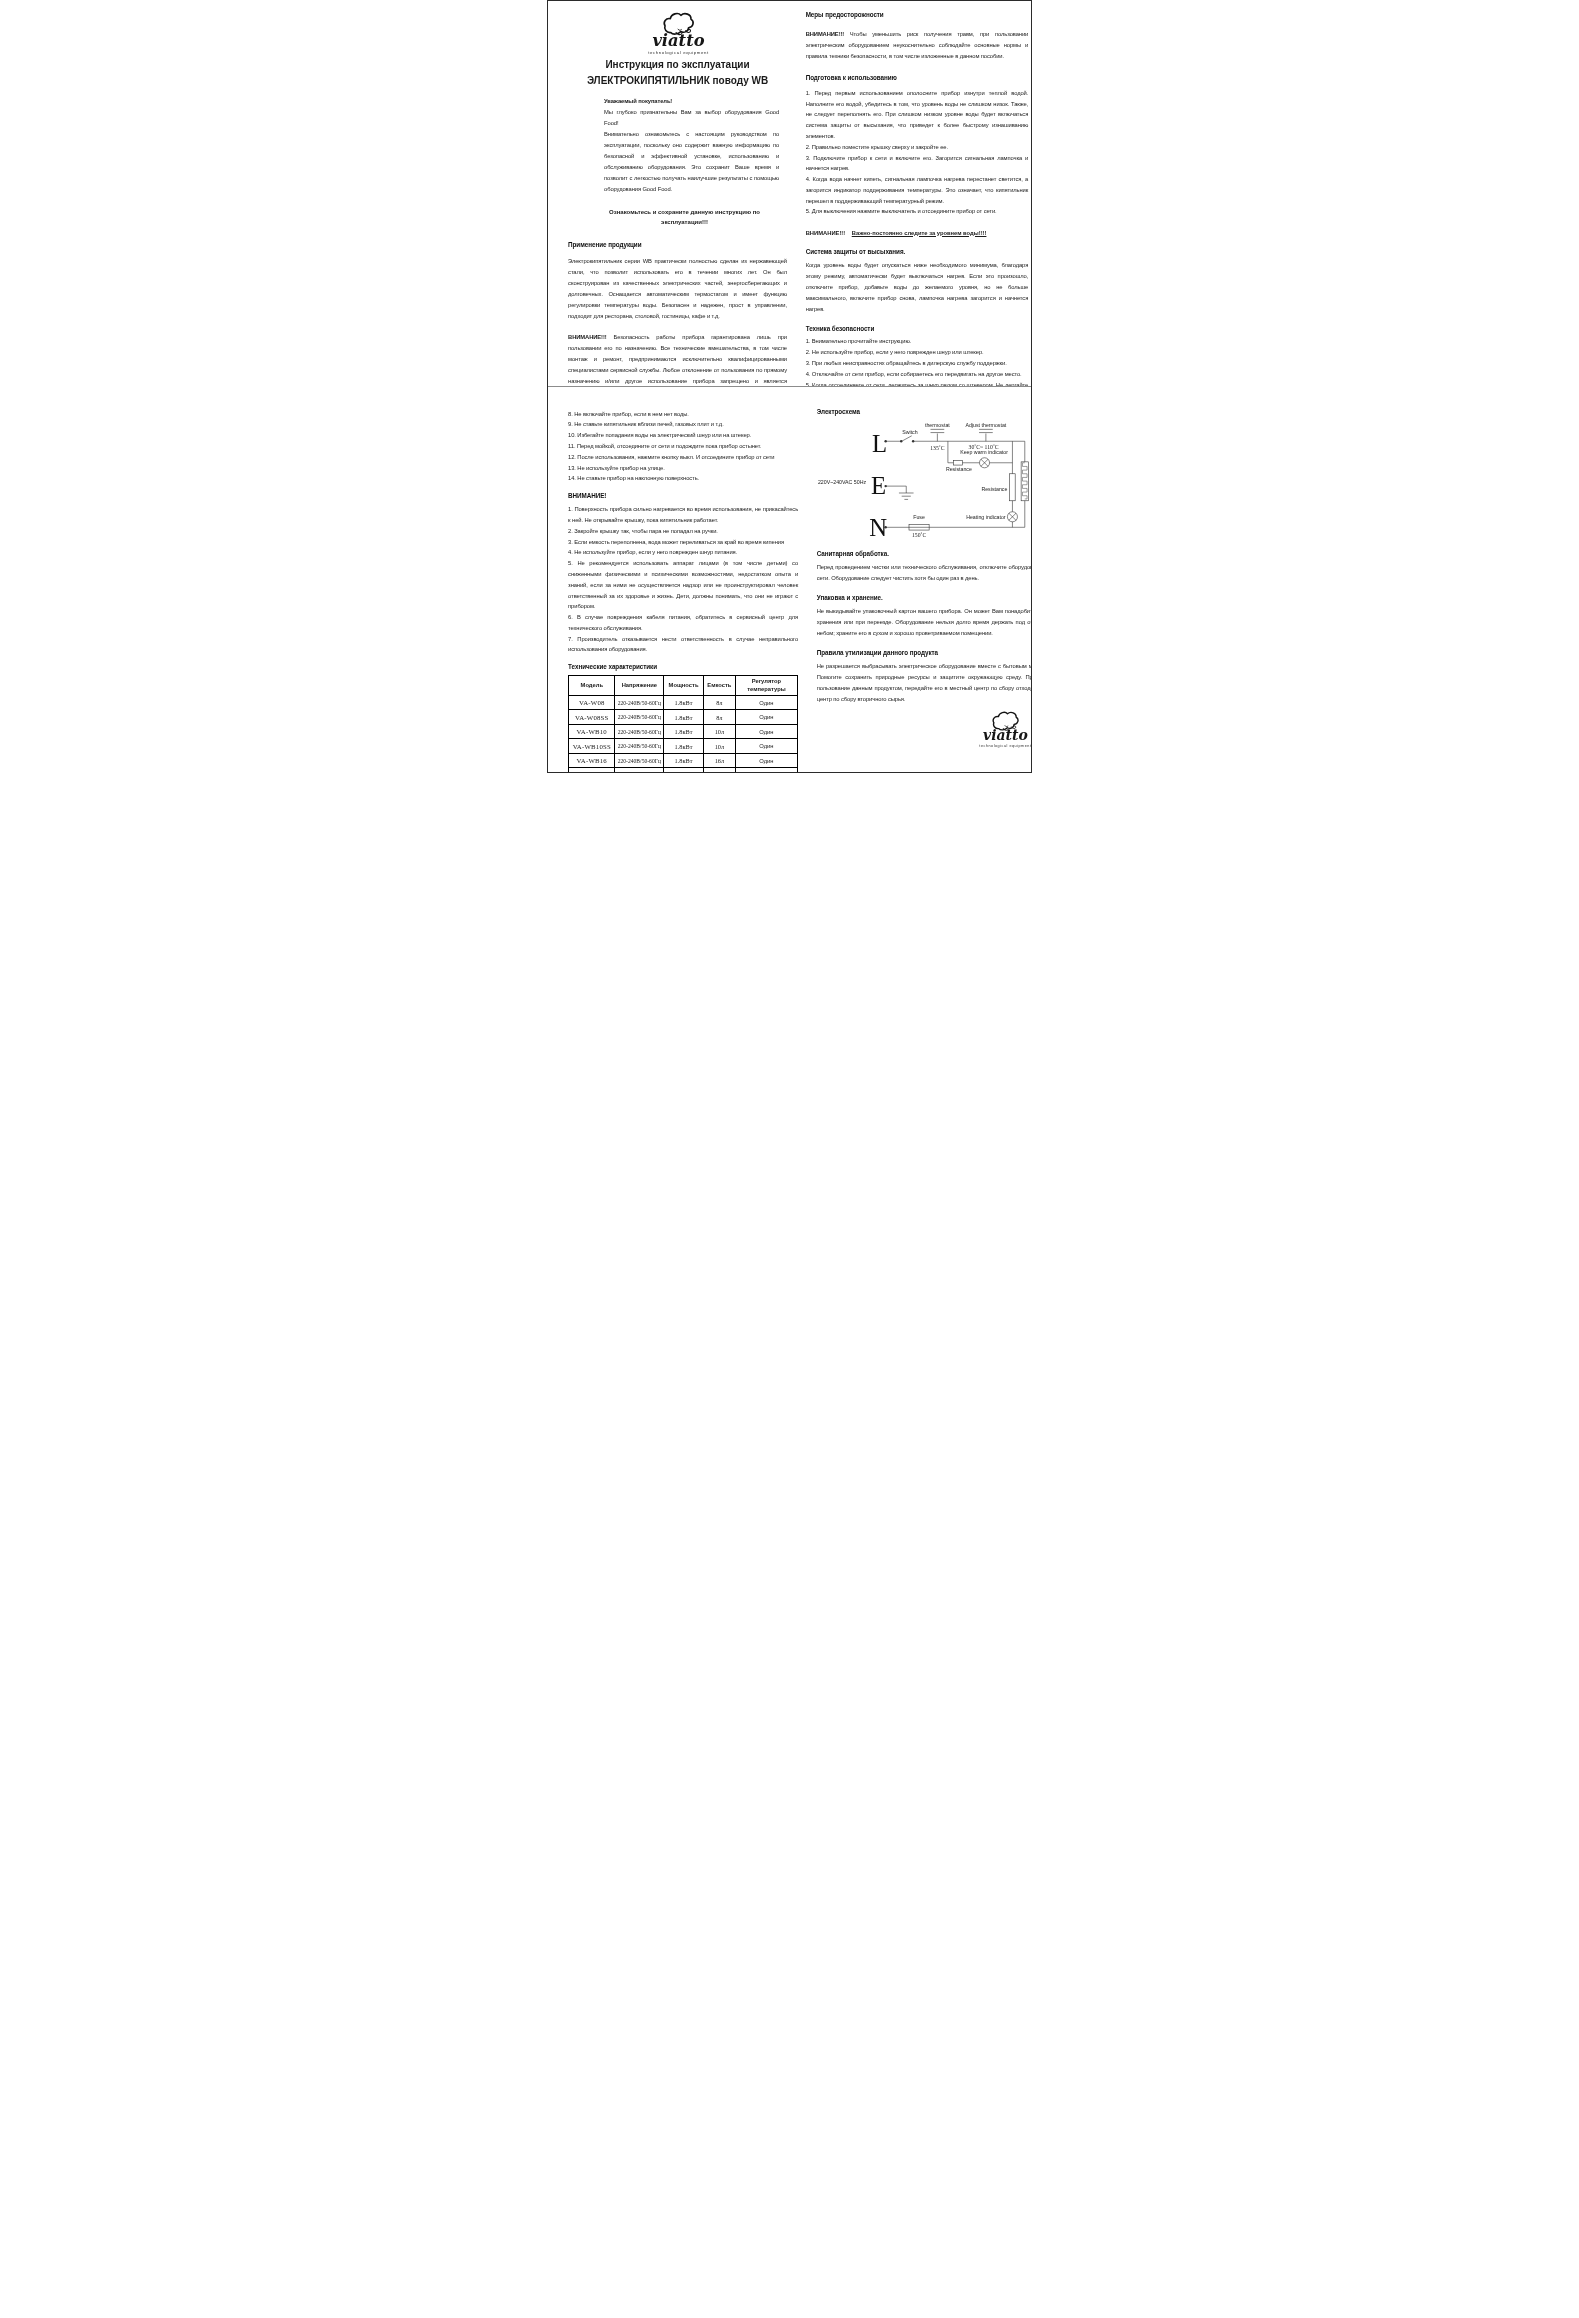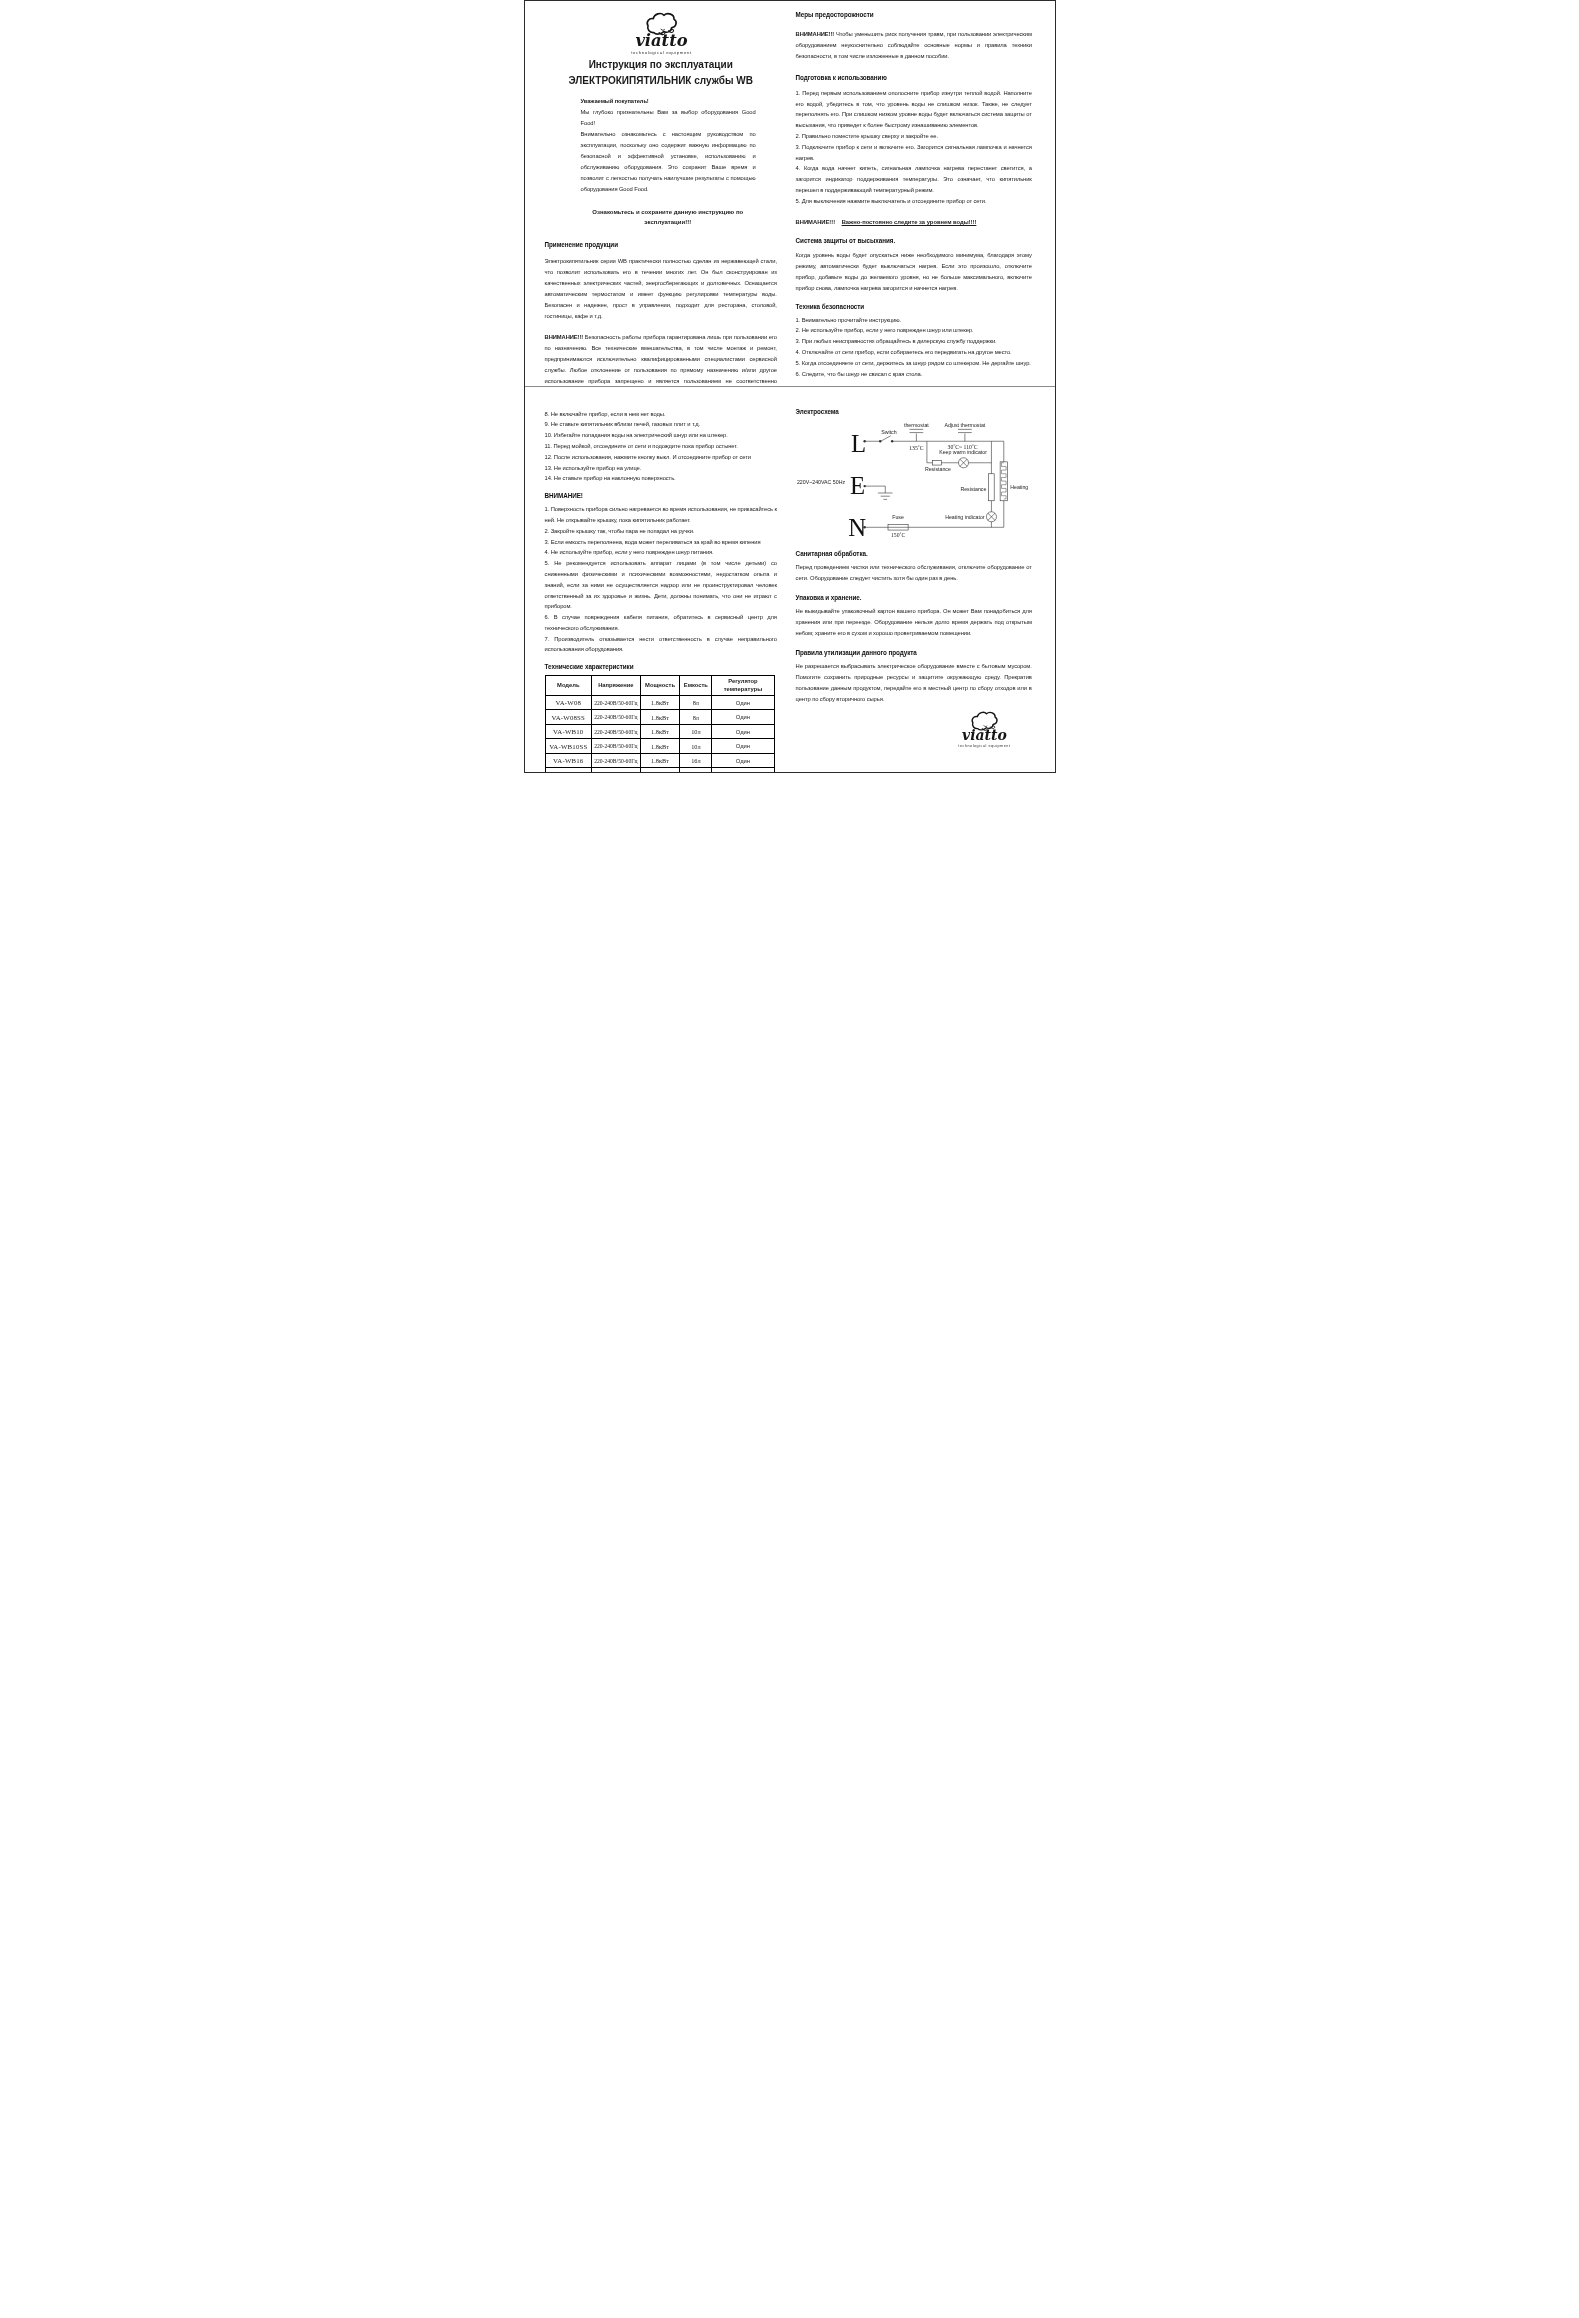--- a/index.html
+++ b/index.html
@@ -1,19 +1,19 @@
 <!DOCTYPE html>
 <html style="font-size:7.5px"><head>
 <meta charset="utf-8">
 <style>
   * { box-sizing: border-box; }
   html,body { margin:0; padding:0; background:#ffffff; }
   body { font-family:"Liberation Sans", sans-serif; color:#1b1b1b; }
   .page {
-    width:532px; height:773px; margin:0 auto; background:#fff;
+    width:485px; height:773px; margin:0 auto; background:#fff;
     border:0.5px solid #2b2b2b; overflow:hidden;
   }
   .half { width:100%; overflow:hidden; }
   .half-top { height:386px; border-bottom:1.4px solid #8c8c8c; }
   .half-bottom { height:385px; }
   .cols { display:flex; height:100%; }
   .col-left { width:236px; margin-left:16.4px; padding:3.7px 0 0 3.7px; }
   .col-right { width:239px; margin-left:18.7px; padding:3.7px 2.8px 0 0; }
 
   .h { font-weight:700; font-size:6.3px; letter-spacing:-0.05px; color:#101010; }
@@ -97,21 +97,21 @@
               <path d="M31,37 C33,40 36,40 38,38" fill="none" stroke-width="2.0"></path>
               <path d="M47,40 C50,45 56,45 57,41 C58,38 54,36 52,38" fill="none" stroke-width="2.2"></path>
             </g>
             <text class="wordmark" x="86" y="75" font-size="34" text-anchor="middle">viatto</text>
             <text class="tagline" x="86" y="91" font-size="9" text-anchor="middle">technological equipment</text>
           </svg>
         </div>
 
         <div class="doc-title">
           <div>Инструкция по эксплуатации</div>
-          <div>ЭЛЕКТРОКИПЯТИЛЬНИК службы WB</div>
+          <div>ЭЛЕКТРОКИПЯТИЛЬНИК поводу WB</div>
         </div>
 
         <div class="greeting">
           <div class="p b">Уважаемый покупатель!</div>
           <div class="p">Мы глубоко признательны Вам за выбор оборудования Good Food!</div>
           <div class="p">Внимательно ознакомьтесь с настоящим руководством по эксплуатации, поскольку оно содержит важную информацию по безопасной и эффективной установке, использованию и обслуживанию оборудования. Это сохранит Ваше время и позволит с легкостью получать наилучшие результаты с помощью оборудования Good Food.</div>
         </div>
 
         <div class="save-notice">Ознакомьтесь и сохраните данную инструкцию по эксплуатации!!!</div>
 

